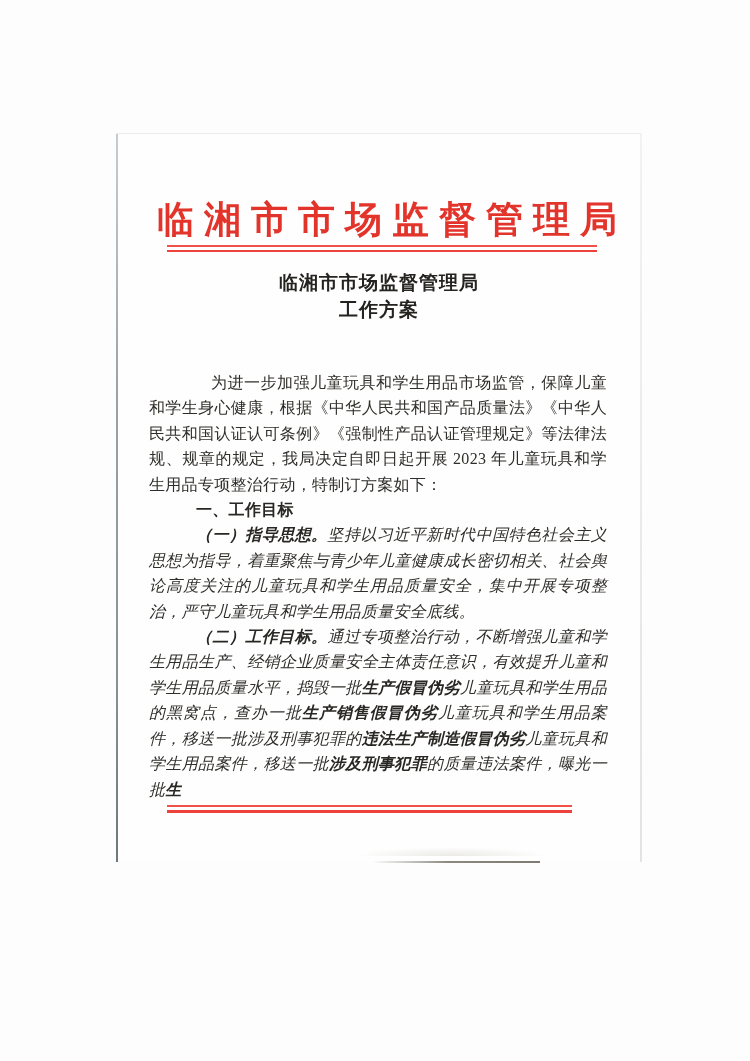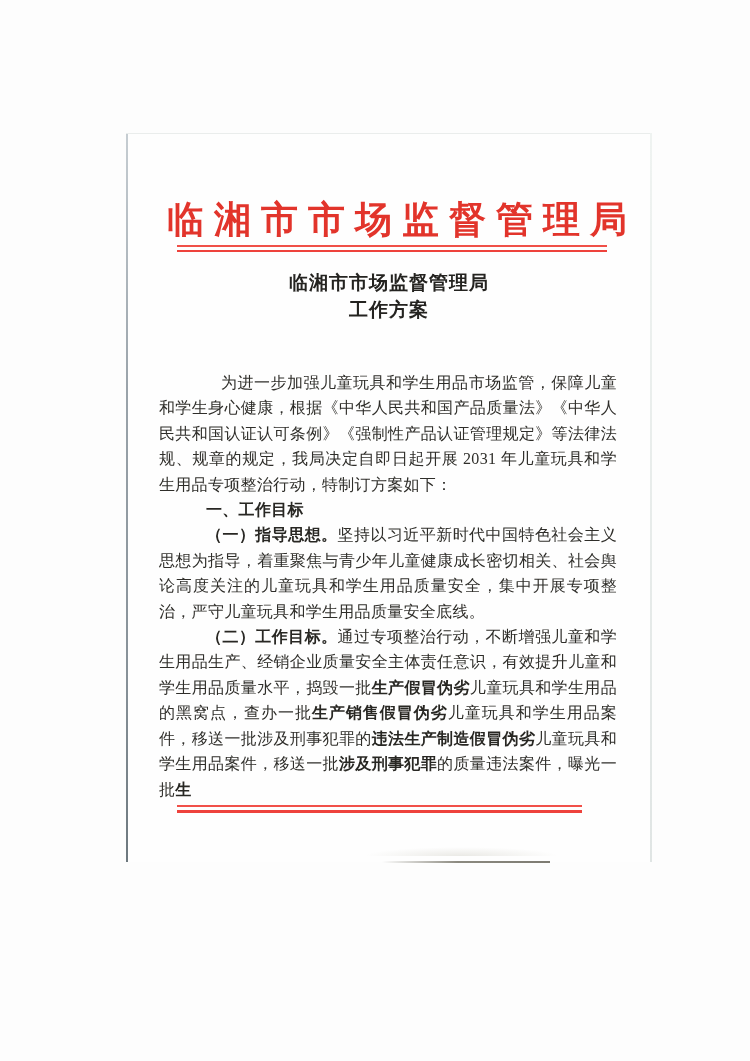--- a/index.html
+++ b/index.html
@@ -11,21 +11,21 @@
     position: relative;
     width: 750px;
     height: 1061px;
     background: #fdfdfd;
     overflow: hidden;
     font-family: "Liberation Serif", "DejaVu Serif", serif;
   }
   
   .paper {
     position: absolute;
-    left: 126px;
+    left: 116px;
     top: 133px;
     width: 526px;
     height: 729px;
     background: #fefefe;
   }
   .edge-left {
     position: absolute;
     left: 0; top: 0;
     width: 2px; height: 100%;
     background: linear-gradient(180deg, #c6cdd2 0%, #9aa3aa 35%, #879198 75%, #6d787e 100%);
@@ -94,21 +94,21 @@
     width: 458px;
     font-size: 16px;
     line-height: 25.4px;
     letter-spacing: 0.3px;
     color: #2f2e2a;
     text-align: justify;
     text-justify: inter-ideograph;
   }
   .body-col p { margin: 0; padding: 0; }
   .p-intro   { text-indent: 62px; }
-  .p-sub     { text-indent: 47px; }
+  .p-sub     { text-indent: 47px; font-style: italic; }
   .p-heading {
     text-indent: 47px;
     font-weight: 700;
     font-family: "Liberation Sans", "DejaVu Sans", sans-serif;
     color: #23221e;
   }
   .rb {
     font-weight: 700;
     font-family: "Liberation Sans", "DejaVu Sans", sans-serif;
     color: #282723;
@@ -137,21 +137,21 @@
     <div class="letterhead">临湘市市场监督管理局</div>
 
     <div class="letterhead-rule"></div>
 
     <div class="doc-title">
       <div>临湘市市场监督管理局</div>
       <div>工作方案</div>
     </div>
 
     <div class="body-col" id="doc-body">
-        <p class="p-intro"><span>为进一步加强儿童玩具和学生用品市场监管，保障儿童和学生身心健康，根据《中华人民共和国产品质量法》《中华人民共和国认证认可条例》《强制性产品认证管理规定》等法律法规、规章的规定，我局决定自即日起开展 2031 年儿童玩具和学生用品专项整治行动，特制订方案如下：</span></p>
+        <p class="p-intro"><span>为进一步加强儿童玩具和学生用品市场监管，保障儿童和学生身心健康，根据《中华人民共和国产品质量法》《中华人民共和国认证认可条例》《强制性产品认证管理规定》等法律法规、规章的规定，我局决定自即日起开展 2023 年儿童玩具和学生用品专项整治行动，特制订方案如下：</span></p>
         <p class="p-heading"><span class="rb">一、工作目标</span></p>
         <p class="p-sub"><span class="rb">（一）指导思想。</span><span>坚持以习近平新时代中国特色社会主义思想为指导，着重聚焦与青少年儿童健康成长密切相关、社会舆论高度关注的儿童玩具和学生用品质量安全，集中开展专项整治，严守儿童玩具和学生用品质量安全底线。</span></p>
         <p class="p-sub"><span class="rb">（二）工作目标。</span><span>通过专项整治行动，不断增强儿童和学生用品生产、经销企业质量安全主体责任意识，有效提升儿童和学生用品质量水平，捣毁一批</span><span class="rb">生产假冒伪劣</span><span>儿童玩具和学生用品的黑窝点，查办一批</span><span class="rb">生产销售假冒伪劣</span><span>儿童玩具和学生用品案件，移送一批涉及刑事犯罪的</span><span class="rb">违法生产制造假冒伪劣</span><span>儿童玩具和学生用品案件，移送一批</span><span class="rb">涉及刑事犯罪</span><span>的质量违法案件，曝光一批</span><span class="rb">生</span></p>
       </div>
 
     <div class="footer-rule"></div>
 
   </div>
 </div>
 

